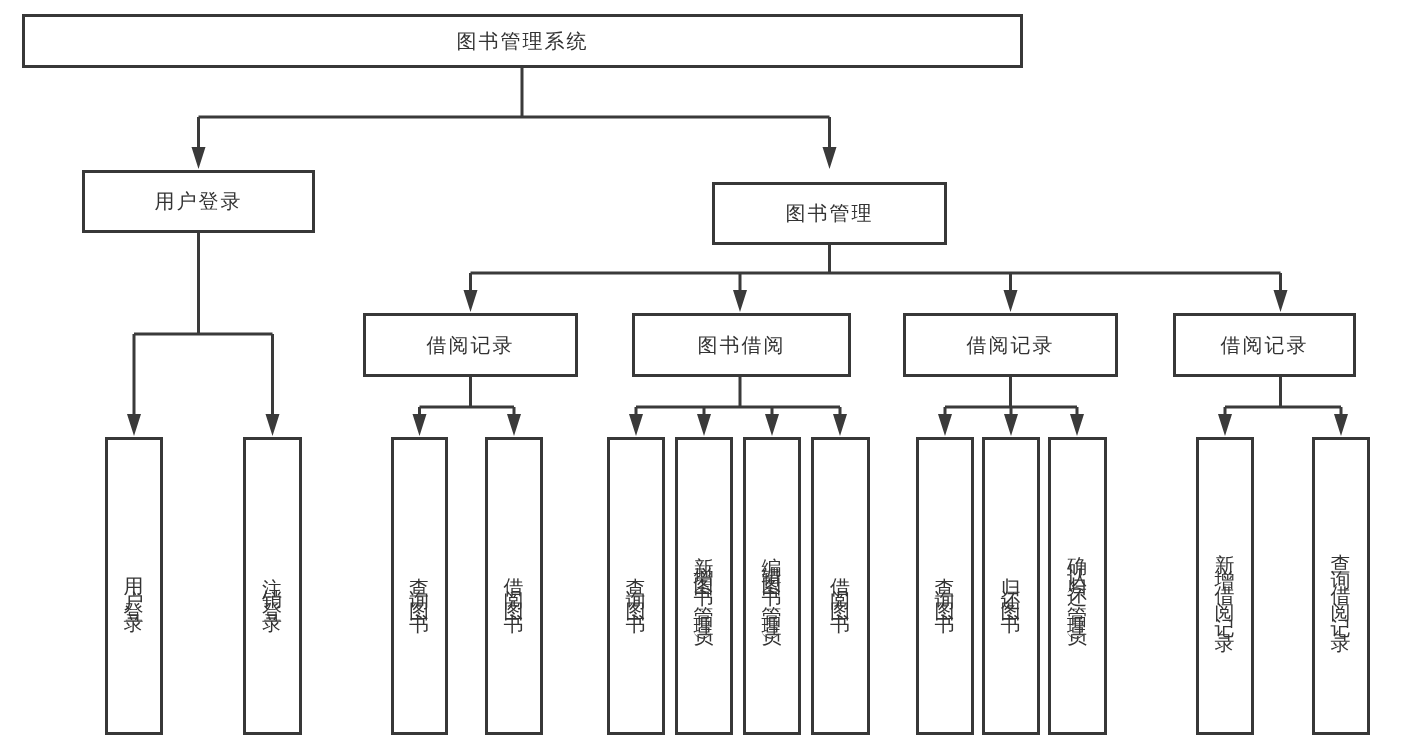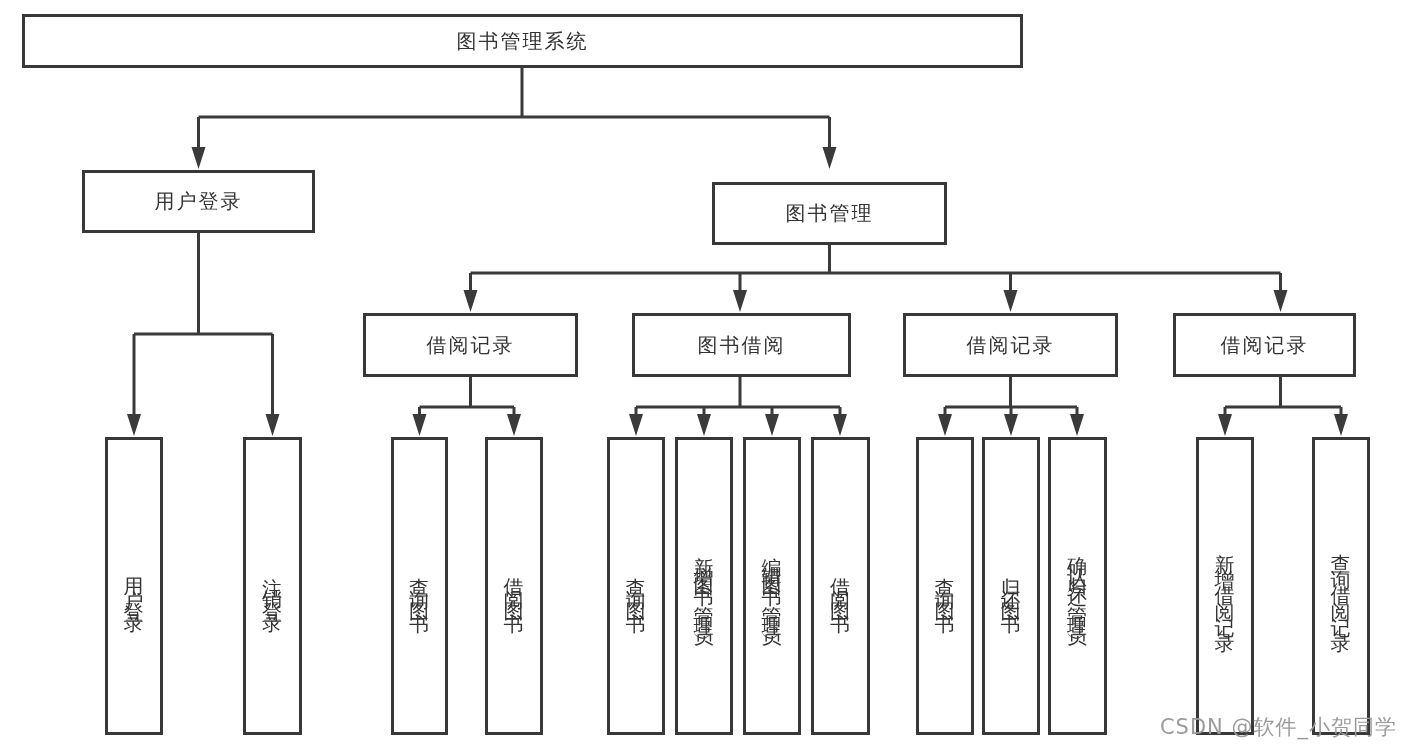--- a/index.html
+++ b/index.html
@@ -165,15 +165,14 @@
     <span class="vtext ls9">确认归还（管理员）</span>
   </div>
 
   <div class="box" style="left:1196px; top:437px; width:58px; height:298px;">
     <span class="vtext ls6">新增借阅记录</span>
   </div>
   <div class="box" style="left:1312px; top:437px; width:58px; height:298px;">
     <span class="vtext ls6">查询借阅记录</span>
   </div>
 
-  <div class="watermark">CSDN @软件_小贺同学</div>
 
 </div>
 
 </body></html>

